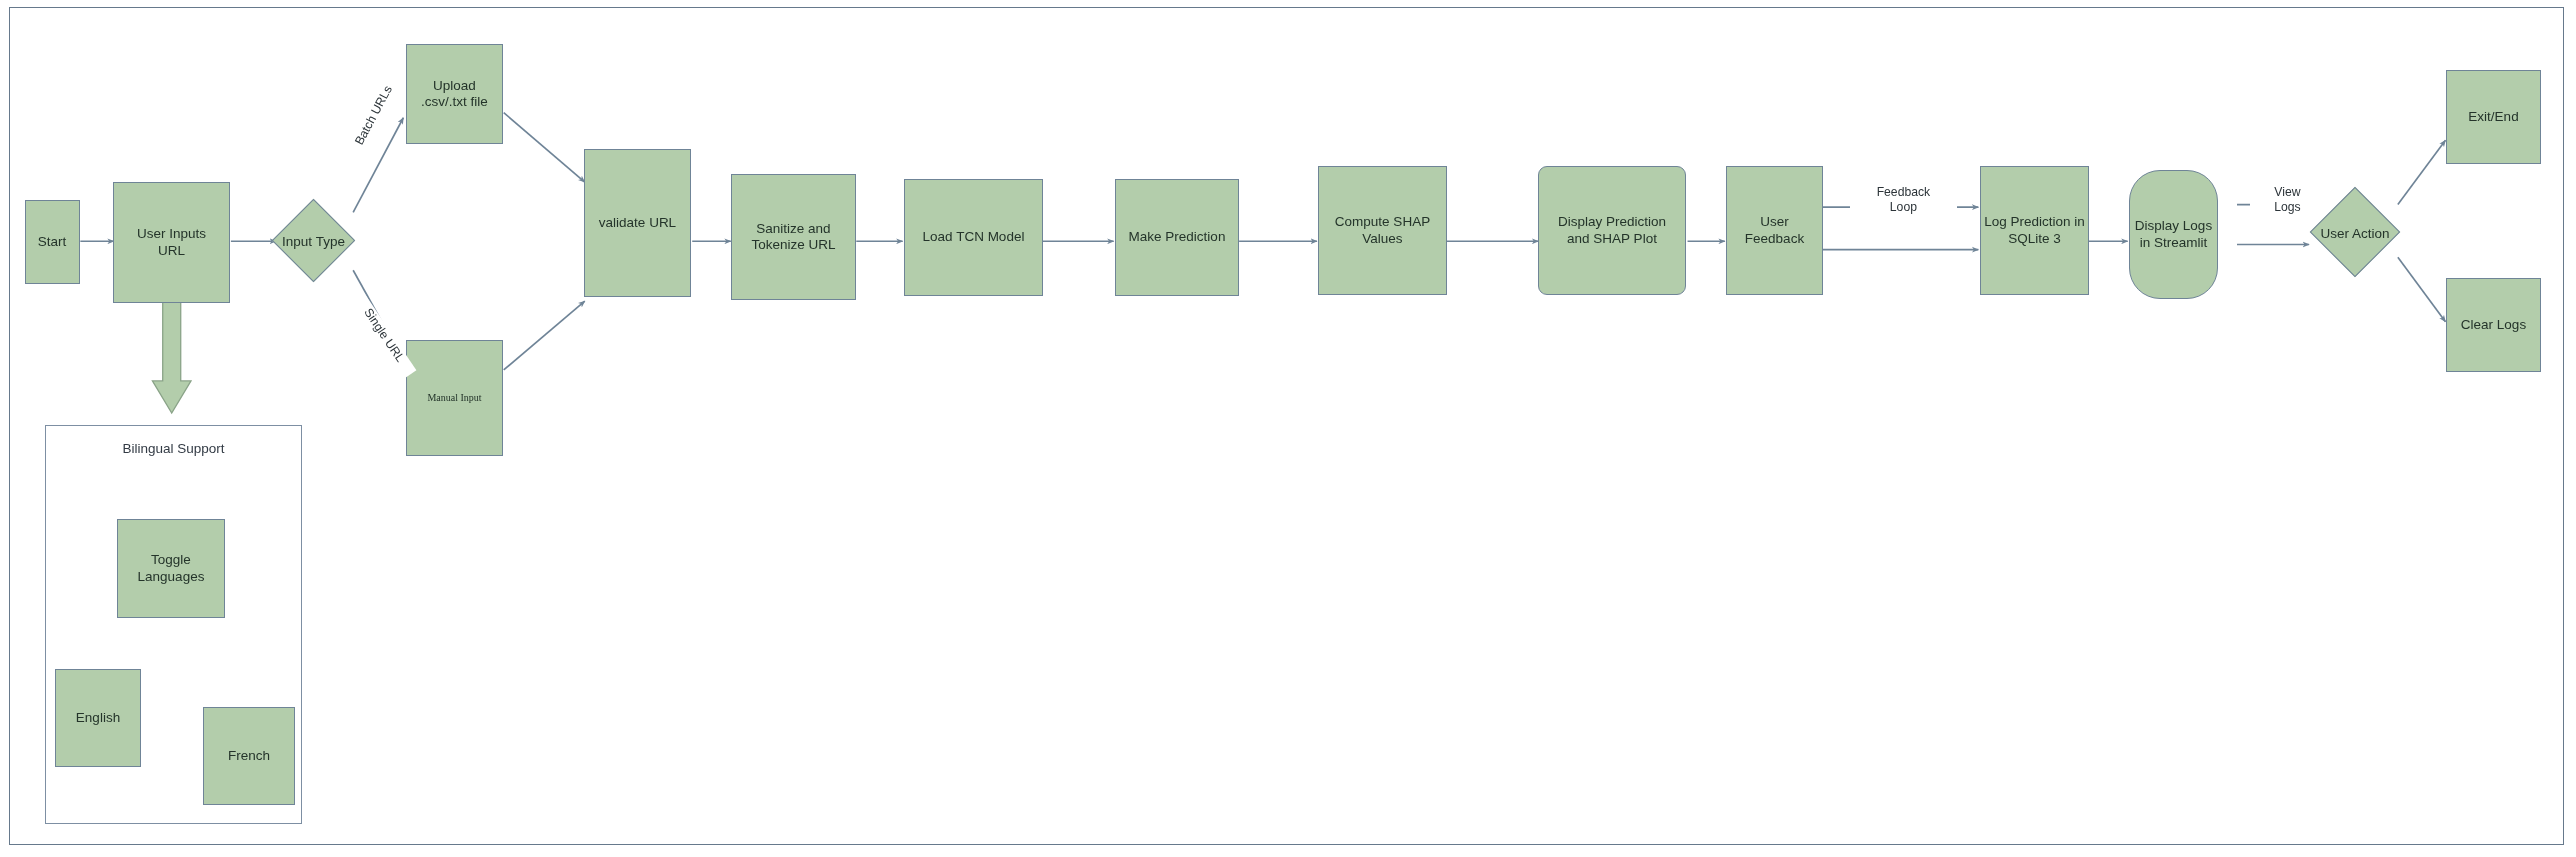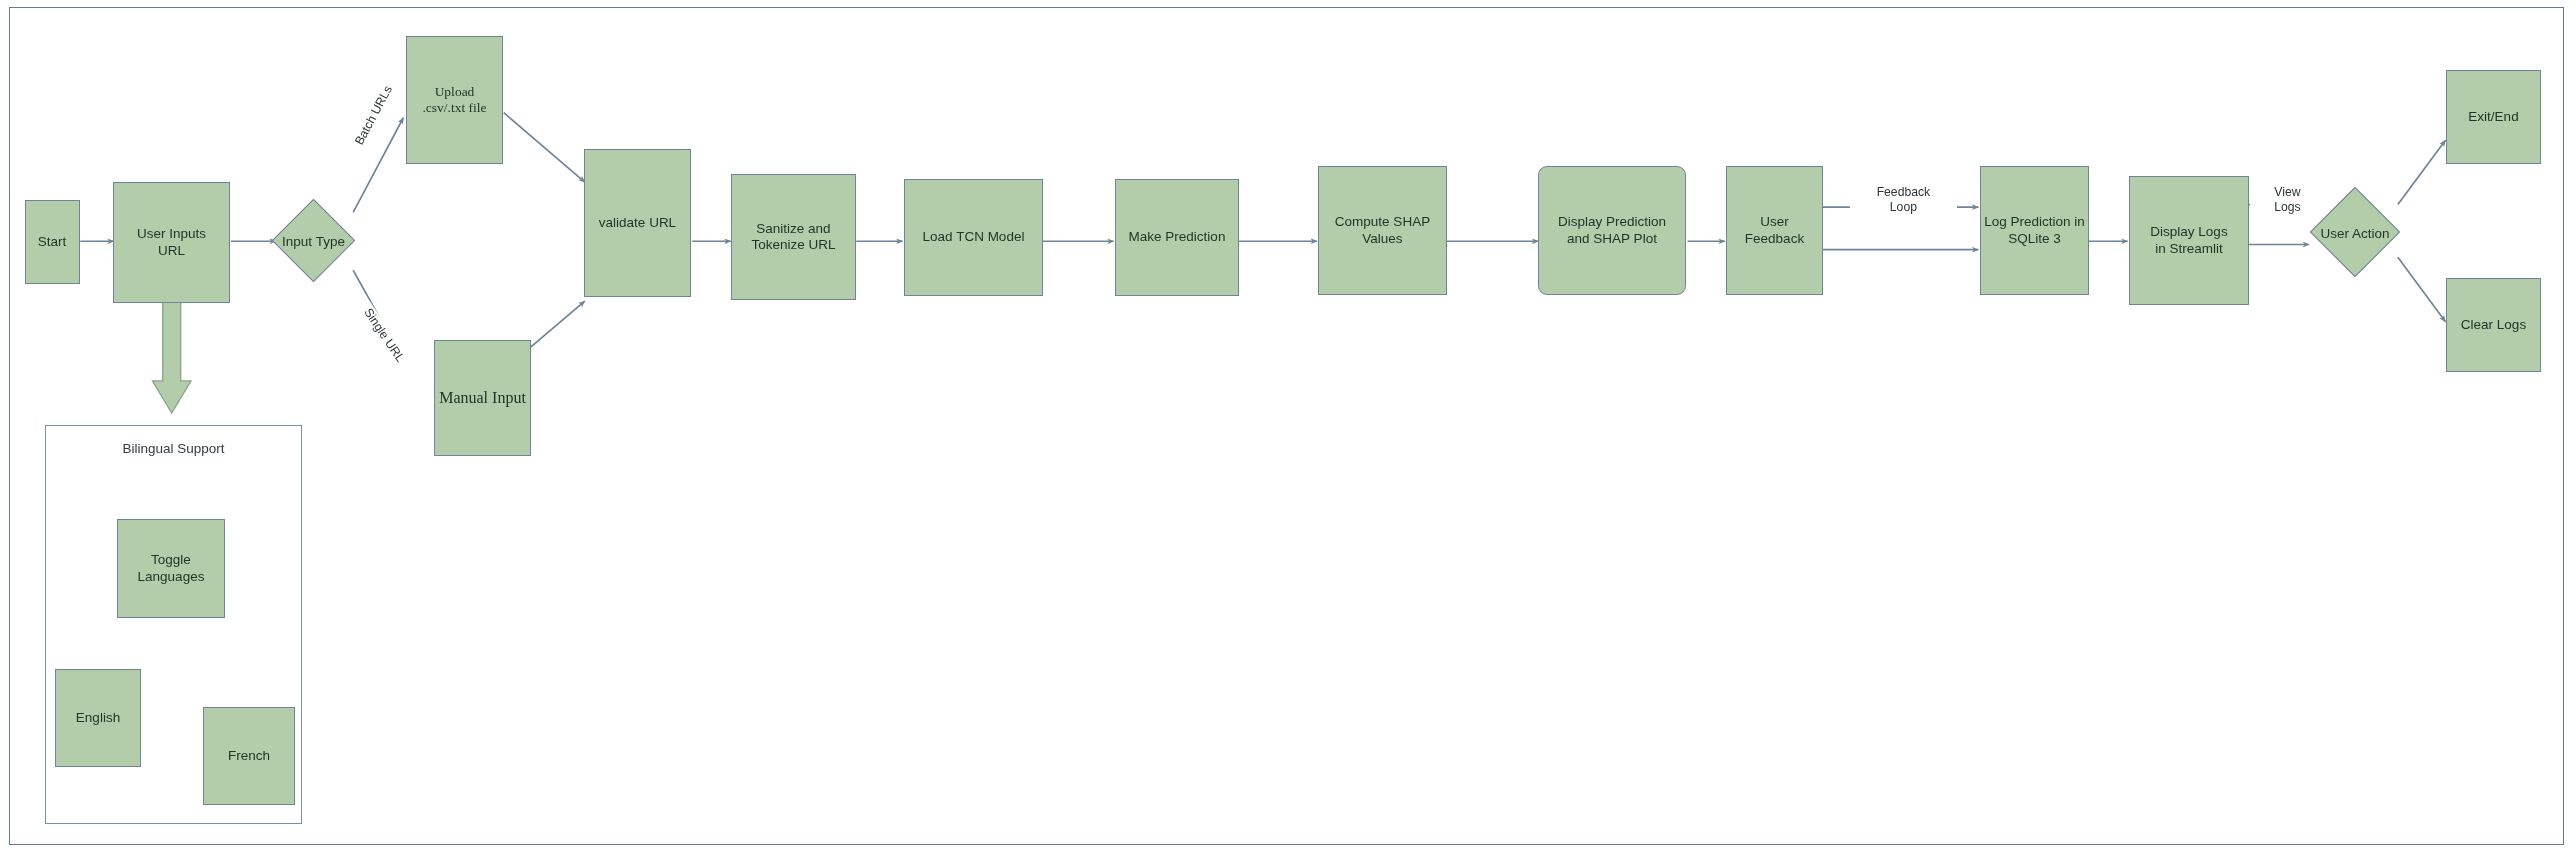--- a/index.html
+++ b/index.html
@@ -15,21 +15,21 @@
     border:1.9px solid #66798c;background:#ffffff;box-sizing:border-box;
   }
   svg.edges{position:absolute;left:0;top:0;width:2576px;height:857px;pointer-events:none;}
   .node{
     position:absolute;box-sizing:border-box;
     background:#b3cdab;border:1.3px solid #6f8497;
     color:#24342a;display:flex;align-items:center;justify-content:center;
     text-align:center;line-height:1.22;font-size:13.5px;
     padding:1.3px 2.6px;white-space:pre-line;
   }
-  .node.serif{font-family:"Liberation Serif","DejaVu Serif",serif;font-size:16px;margin-left:28px;}
+  .node.serif{font-family:"Liberation Serif","DejaVu Serif",serif;font-size:10px;}
   .diamond{
     position:absolute;background:transparent;border:none;
     display:flex;align-items:center;justify-content:center;
   }
   .diamond .dshape{
     position:absolute;left:0;top:0;width:100%;height:100%;
     background:#b3cdab;border:1.3px solid #6f8497;box-sizing:border-box;
     transform:rotate(45deg);
   }
   .diamond .dlabel{
@@ -125,21 +125,21 @@
   <div class="node" style="left:24.5px;top:200px;width:55px;height:84px;">Start</div>
 
   <div class="node" style="left:113px;top:182px;width:117px;height:121px;">User Inputs
 URL</div>
 
   <div class="diamond" style="left:275px;top:183px;width:77px;height:116px;">
     <div class="dshape" style="left:9px;top:28px;width:59px;height:59px;"></div>
     <div class="dlabel">Input Type</div>
   </div>
 
-  <div class="node" style="left:406px;top:36px;width:97px;height:128px;font-family:Liberation Serif, serif;">Upload
+  <div class="node" style="left:406px;top:44px;width:97px;height:100px;">Upload
 .csv/.txt file</div>
 
   <div class="node serif" style="left:406px;top:340px;width:97px;height:116px;">Manual Input</div>
 
   <div class="node" style="left:584px;top:149px;width:107px;height:148px;">validate URL</div>
 
   <div class="node" style="left:731px;top:174px;width:125px;height:126px;">Sanitize and
 Tokenize URL</div>
 
   <div class="node" style="left:904px;top:179px;width:139px;height:117px;">Load TCN Model</div>
@@ -150,21 +150,21 @@
 Values</div>
 
   <div class="node" style="left:1538px;top:166px;width:148px;height:129px;border-radius:9px;">Display Prediction
 and SHAP Plot</div>
 
   <div class="node" style="left:1726px;top:166px;width:97px;height:129px;">User Feedback</div>
 
   <div class="node" style="left:1980px;top:166px;width:109px;height:129px;">Log Prediction in
 SQLite 3</div>
 
-  <div class="node" style="left:2129px;top:176px;width:120px;height:129px;">Display Logs
+  <div class="node" style="left:2129px;top:170px;width:89px;height:129px;border-radius:31px;">Display Logs
 in Streamlit</div>
 
   <div class="diamond" style="left:2310px;top:173px;width:90px;height:120px;">
     <div class="dshape" style="left:13px;top:27px;width:64px;height:64px;"></div>
     <div class="dlabel">User Action</div>
   </div>
 
   <div class="node" style="left:2446px;top:70px;width:95px;height:94px;">Exit/End</div>
 
   <div class="node" style="left:2446px;top:278px;width:95px;height:94px;">Clear Logs</div>

